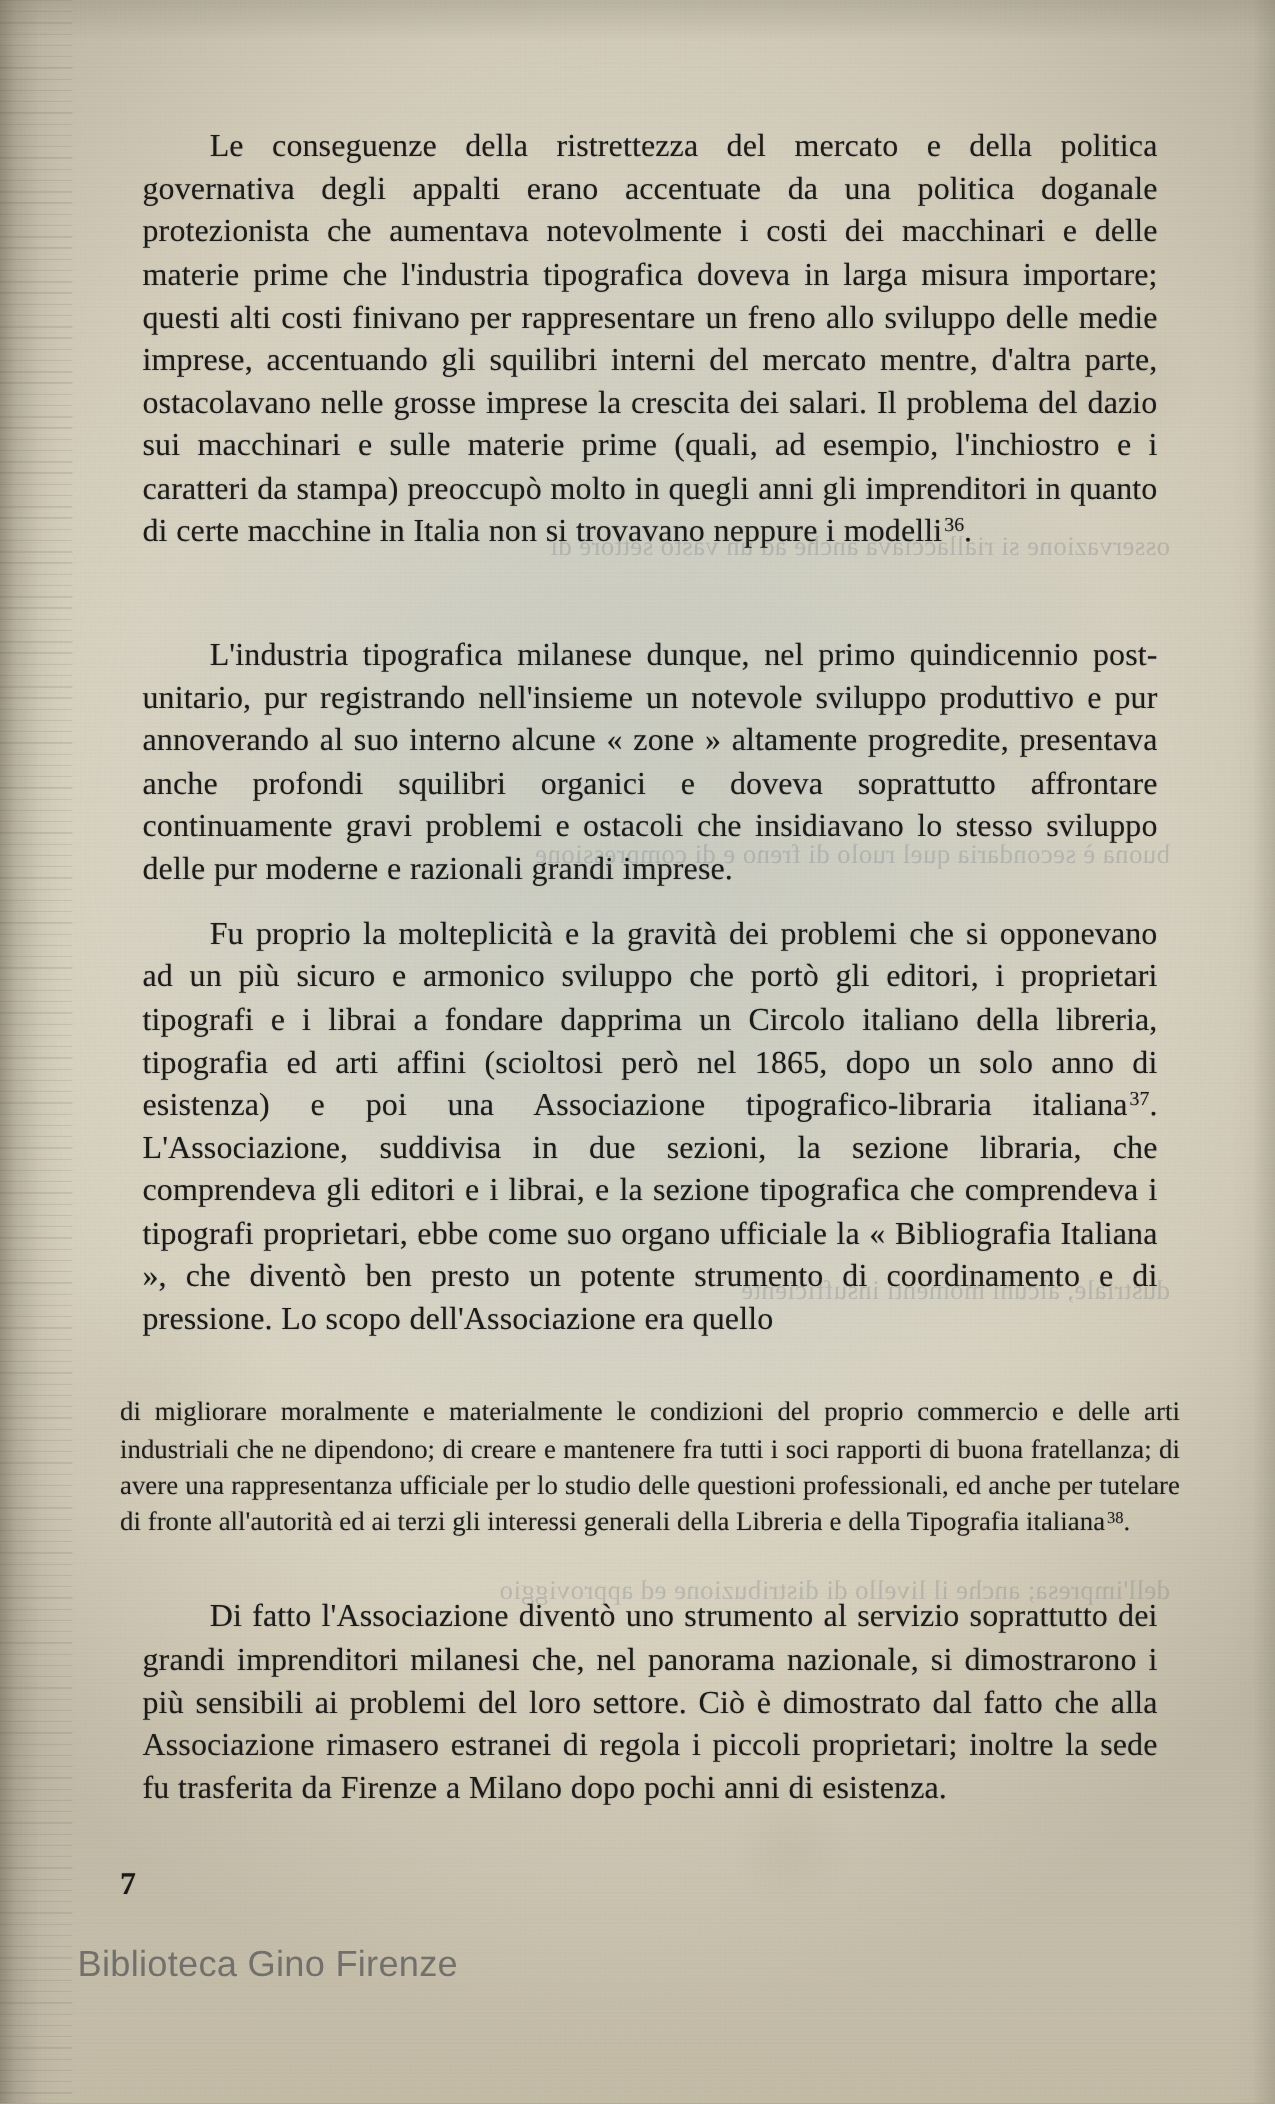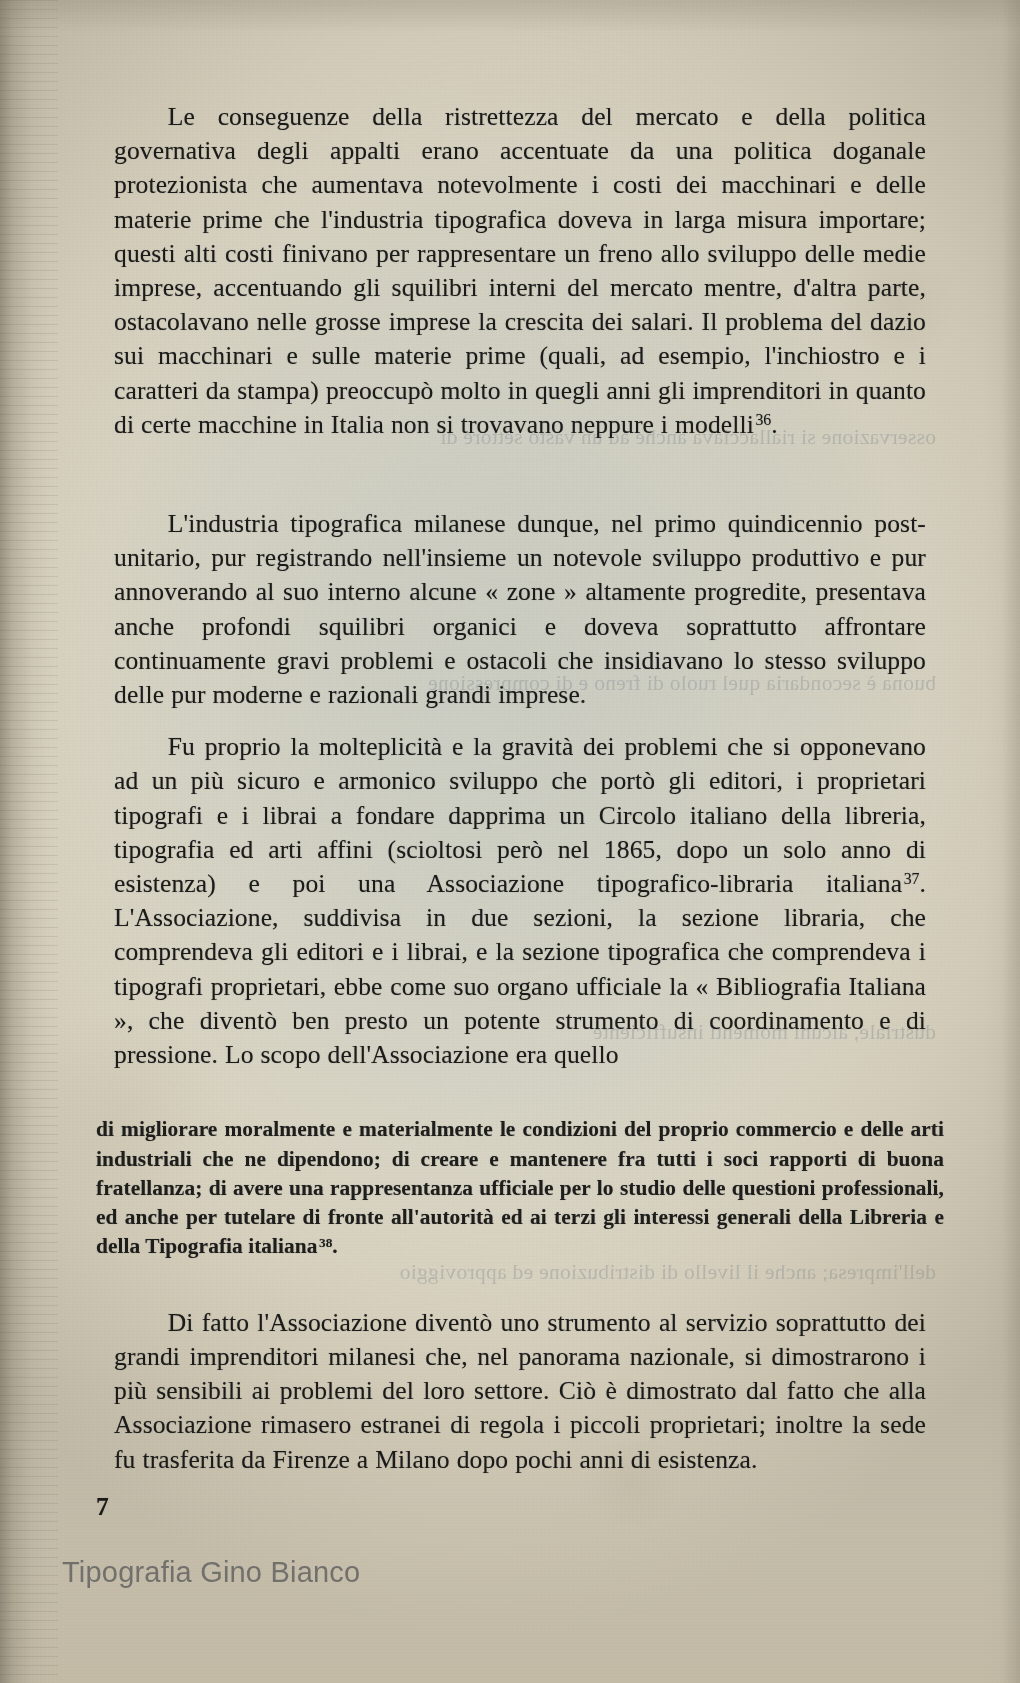--- a/index.html
+++ b/index.html
@@ -155,21 +155,20 @@
   
   .quote-block {
     margin: 0;
     font-size: 21.4px;
     line-height: 29.3px;
     text-align: justify;
     text-indent: 0;
     color: #1a1a18;
     letter-spacing: .05px;
     text-shadow: 0 0 1px rgba(40,46,52,0.38);
-    font-weight: bold;
   }
   .quote-gap-before { height: 25px; }
   .quote-gap-after { height: 26px; }
 
   sup.fn {
     font-size: .62em;
     vertical-align: .50em;
     line-height: 0;
     margin-left: 1.5px;
     letter-spacing: 0;
@@ -230,21 +229,21 @@
     <p class="quote-block"><span>di migliorare moralmente e materialmente le condizioni del proprio commercio e delle arti industriali che ne dipendono; di creare e mantenere fra tutti i soci rapporti di buona fratellanza; di avere una rappresentanza ufficiale per lo studio delle questioni professionali, ed anche per tutelare di fronte all'autorità ed ai terzi gli interessi generali della Libreria e della Tipografia italiana</span><sup class="fn">38</sup><span>.</span></p>
 
     <div class="quote-gap-after"></div>
 
     <p class="body">Di fatto l'Associazione diventò uno strumento al servizio soprattutto dei grandi imprenditori milanesi che, nel panorama nazionale, si dimostrarono i più sensibili ai problemi del loro settore. Ciò è dimostrato dal fatto che alla Associazione rimasero estranei di regola i piccoli proprietari; inoltre la sede fu trasferita da Firenze a Milano dopo pochi anni di esistenza.</p>
 
   </div>
 
   <div class="folio">7</div>
 
-  <div class="watermark">Tipografia Gino Bianco</div>
+  <div class="watermark">Biblioteca Gino Firenze</div>
 
   <div class="gutter"></div>
   <div class="gutter-lines"></div>
   <div class="edge-right"></div>
   <div class="edge-top"></div>
   <div class="grain"></div>
 
 </div>
 
 </body></html>

